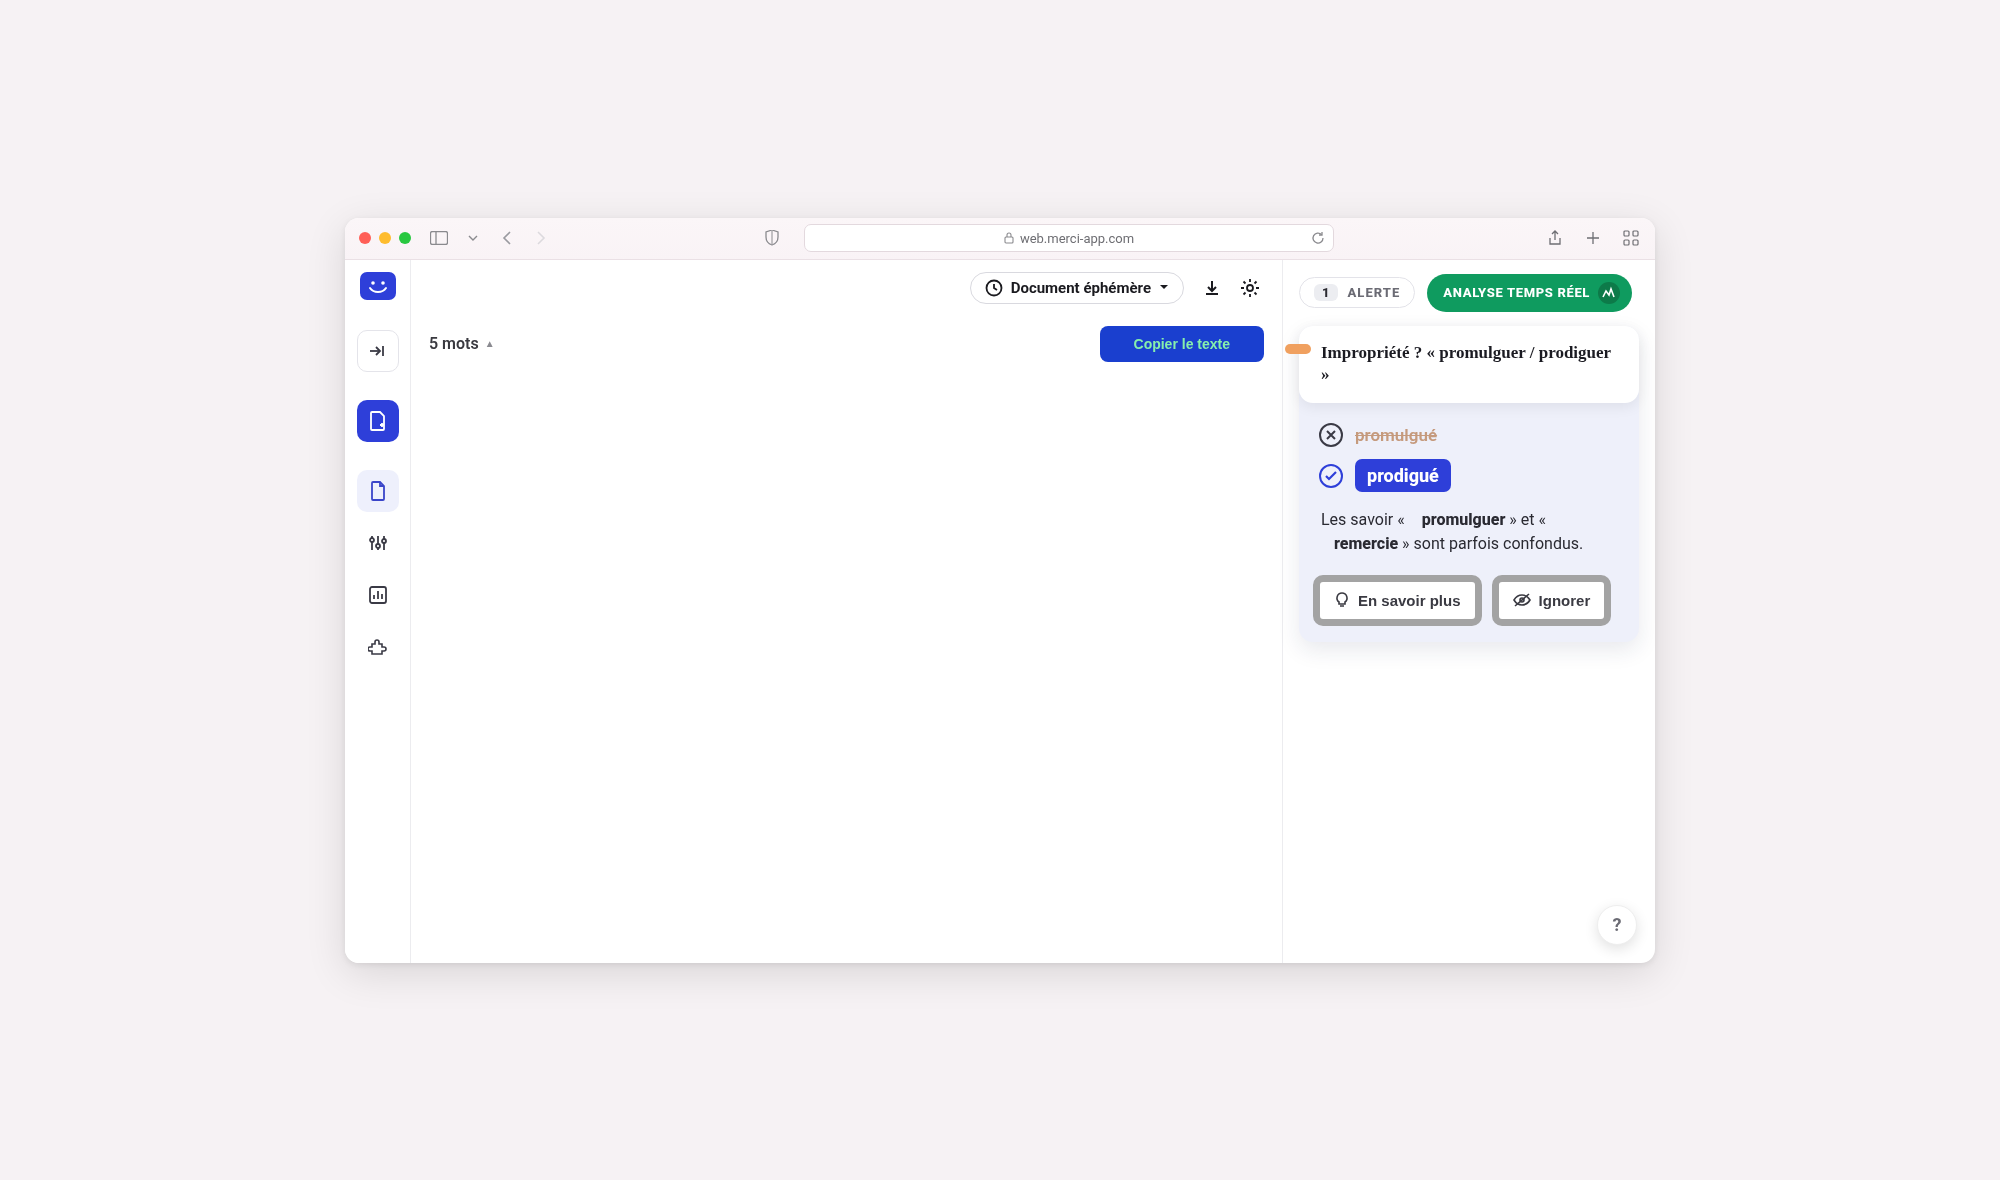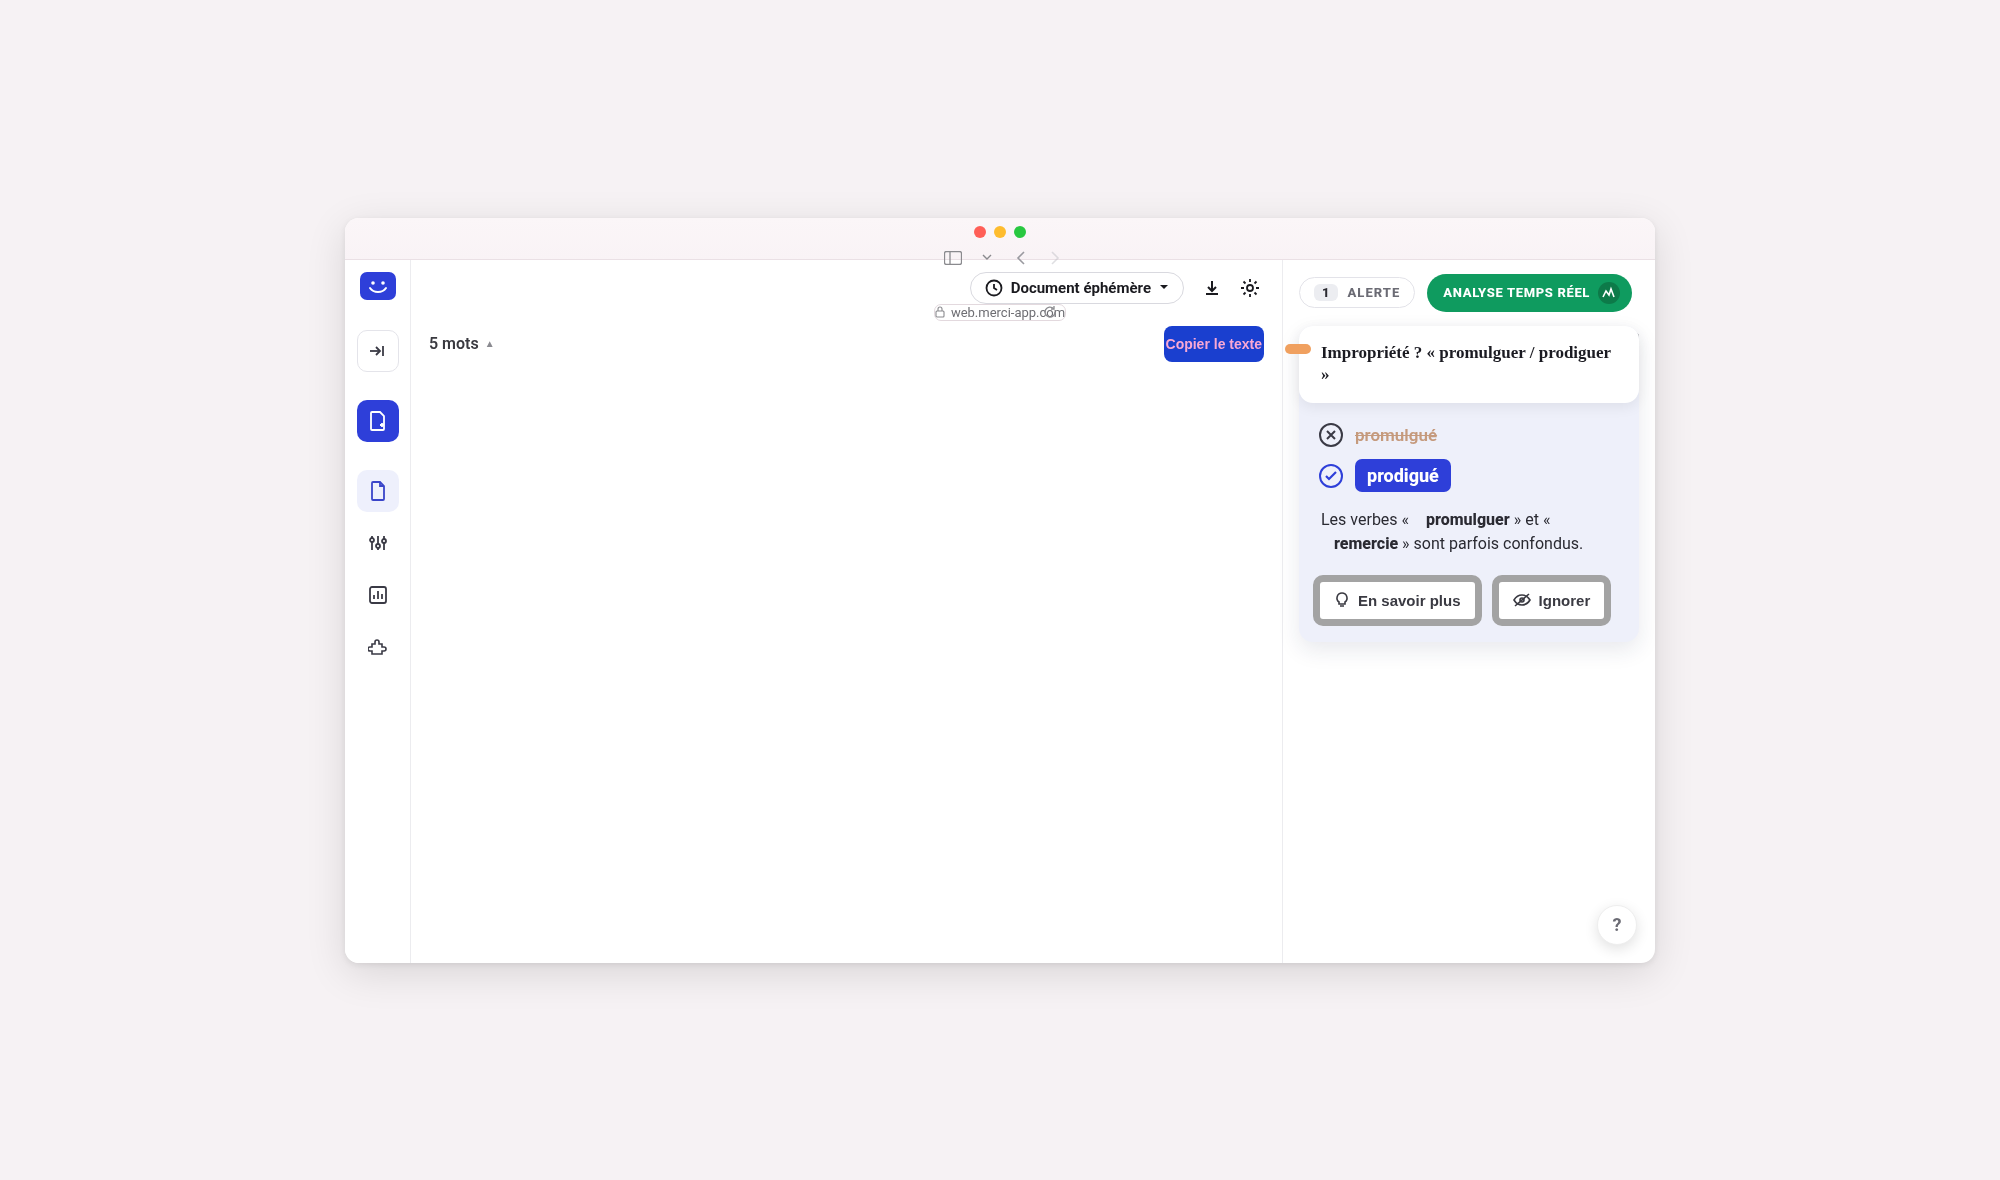--- a/index.html
+++ b/index.html
@@ -1,18 +1,18 @@
 <!DOCTYPE html>
 <html><head>
 <meta charset="utf-8">
 <style>
 * { box-sizing: border-box; margin: 0; padding: 0; }
 body { font-family: -apple-system, BlinkMacSystemFont, "Segoe UI", Roboto, sans-serif; background: #f6f2f4; display: flex; align-items: center; justify-content: center; height: 1180px; width: 2000px; }
 .window { width: 1310px; height: 745px; background: #fff; border-radius: 14px; box-shadow: 0 10px 40px rgba(0,0,0,0.12), 0 2px 6px rgba(0,0,0,0.08); overflow: hidden; display: flex; flex-direction: column; }
-.titlebar { height: 42px; background: linear-gradient(#fbf6f8,#f9f3f6); border-bottom: 1px solid #eae0e5; display:flex; align-items:center; padding: 8px 14px; gap:10px;flex-direction:column;}
+.titlebar { height: 42px; background: linear-gradient(#fbf6f8,#f9f3f6); border-bottom: 1px solid #eae0e5; display:flex; align-items:center; padding: 0 14px; gap:10px;}
 .traffic { display:flex; gap:8px; }
 .dot { width:12px; height:12px; border-radius:50%; }
 .dot.red{background:#ff5f57;} .dot.yellow{background:#febc2e;} .dot.green{background:#28c840;}
 .tb-btn { width:20px; height:20px; display:flex; align-items:center; justify-content:center; color:#8a8a8e; }
 .tb-nav { display:flex; gap:14px; margin-left:8px; align-items:center;}
 .shield { margin-left:auto; margin-right:12px; color:#8a8a8e;}
 .urlbar { flex:1; max-width:530px; height:28px; background:#fff; border:1px solid #e3d9de; border-radius:7px; display:flex; align-items:center; justify-content:center; gap:6px; color:#6e6e73; font-size:13px; position:relative;}
 .urlbar .refresh{ position:absolute; right:8px; color:#8a8a8e; font-size:13px;}
 .tb-right { margin-left:auto; display:flex; gap:18px; align-items:center; color:#6e6e73;}
 .content { flex:1; display:flex; min-height:0;}
@@ -27,21 +27,21 @@
 .editor-col { flex:1; display:flex; flex-direction:column; border-right:1px solid #ececef; min-width:0;}
 .editor-top { height:56px; display:flex; align-items:center; justify-content:flex-end; gap:18px; padding:0 22px;}
 .doc-pill { display:flex; align-items:center; gap:8px; border:1px solid #d9d9df; border-radius:999px; padding:6px 14px; font-weight:700; font-size:15px; color:#1a1a1f;}
 .editor-body { flex:1; padding: 0 100px; display:flex; align-items:center;}
 .text-content { font-size:19px; color:#1a1a1f; line-height:1.5; margin-top:-40px;}
 .highlight { background:#ffe1ce; border-bottom:2px solid #f0a05f; padding:0 1px; position:relative;}
 .cursor { display:inline-block; width:1px; height:22px; background:#1a1a1f; vertical-align:middle; margin-left:-1px;}
 .editor-foot { height:56px; display:flex; align-items:center; justify-content:space-between; padding:0 18px; border-top:0;}
 .word-count { font-size:16px; color:#3a3a40; font-weight:600; display:flex; align-items:center; gap:6px;}
 .word-count .tri { font-size:10px; color:#8a8a90;}
-.copy-btn { background:#1a3fcf; color:#f9a8d4; border:none; border-radius:8px; padding:10px 2px; font-weight:700; font-size:14px; cursor:pointer;}
+.copy-btn { background:#1a3fcf; color:#86efac; border:none; border-radius:8px; padding:10px 34px; font-weight:700; font-size:14px; cursor:pointer;}
 .panel-col { width:372px; display:flex; flex-direction:column; padding:14px 16px; gap:14px; position:relative;}
 .panel-top { display:flex; gap:12px; align-items:center;}
 .alert-pill { border:1px solid #e3e3e9; border-radius:999px; padding:6px 14px; display:flex; align-items:center; gap:10px; font-weight:800; letter-spacing:0.08em; color:#6b6b74; font-size:13px;}
 .alert-pill .num { background:#ecedf1; color:#2a2a30; border-radius:6px; padding:1px 8px; font-weight:800; letter-spacing:0;}
 .realtime { background:#0f9b5f; color:#fff; border-radius:999px; padding:8px 12px 8px 16px; font-weight:800; font-size:13px; letter-spacing:0.05em; display:flex; align-items:center; gap:8px;}
 .realtime .badge{ width:22px; height:22px; border-radius:50%; background:#0d7a49; display:flex; align-items:center; justify-content:center;}
 .card { background:#eef0fa; border-radius:14px; padding:0; overflow:visible; box-shadow:0 8px 22px rgba(30,40,80,0.10); position:relative;}
 .card-head { background:#fff; border-radius:14px; padding:16px 18px 16px 22px; box-shadow:0 4px 14px rgba(0,0,0,0.07); font-family: Georgia, 'Times New Roman', serif; font-weight:700; font-size:17px; color:#1b1b22; line-height:1.35; position:relative;}
 .card-tag { position:absolute; left:-14px; top:18px; width:26px; height:10px; background:#f0a05f; border-radius:999px;}
 .card-body { padding:20px 20px 14px 20px; display:flex; flex-direction:column; gap:12px;}
@@ -256,21 +256,21 @@
             </div>
             <div class="row">
               <div class="icon-circ ok">
                 <svg width="12" height="10" viewBox="0 0 12 10">
                     <path d="M1 5l3 3 7-7" fill="none" stroke="#2e3fd9" stroke-width="2.2"></path>
                   </svg>
               </div>
               <span class="sugg">prodigué</span>
             </div>
             <div class="explain">
-              <span>Les verbes « </span><b>promulguer</b><span> » et « </span><b>remercie</b><span> » sont parfois confondus.</span>
+              <span>Les savoir « </span><b>promulguer</b><span> » et « </span><b>remercie</b><span> » sont parfois confondus.</span>
             </div>
           </div>
           <div class="card-actions">
             <button class="ghost-btn">
               <svg width="16" height="16" viewBox="0 0 16 16">
                   <path d="M8 1a5 5 0 00-3 9v2h6v-2a5 5 0 00-3-9zM6 14h4" fill="none" stroke="#3a3a42" stroke-width="1.6"></path>
                 </svg>
               <span>En savoir plus</span>
             </button>
             <button class="ghost-btn">

